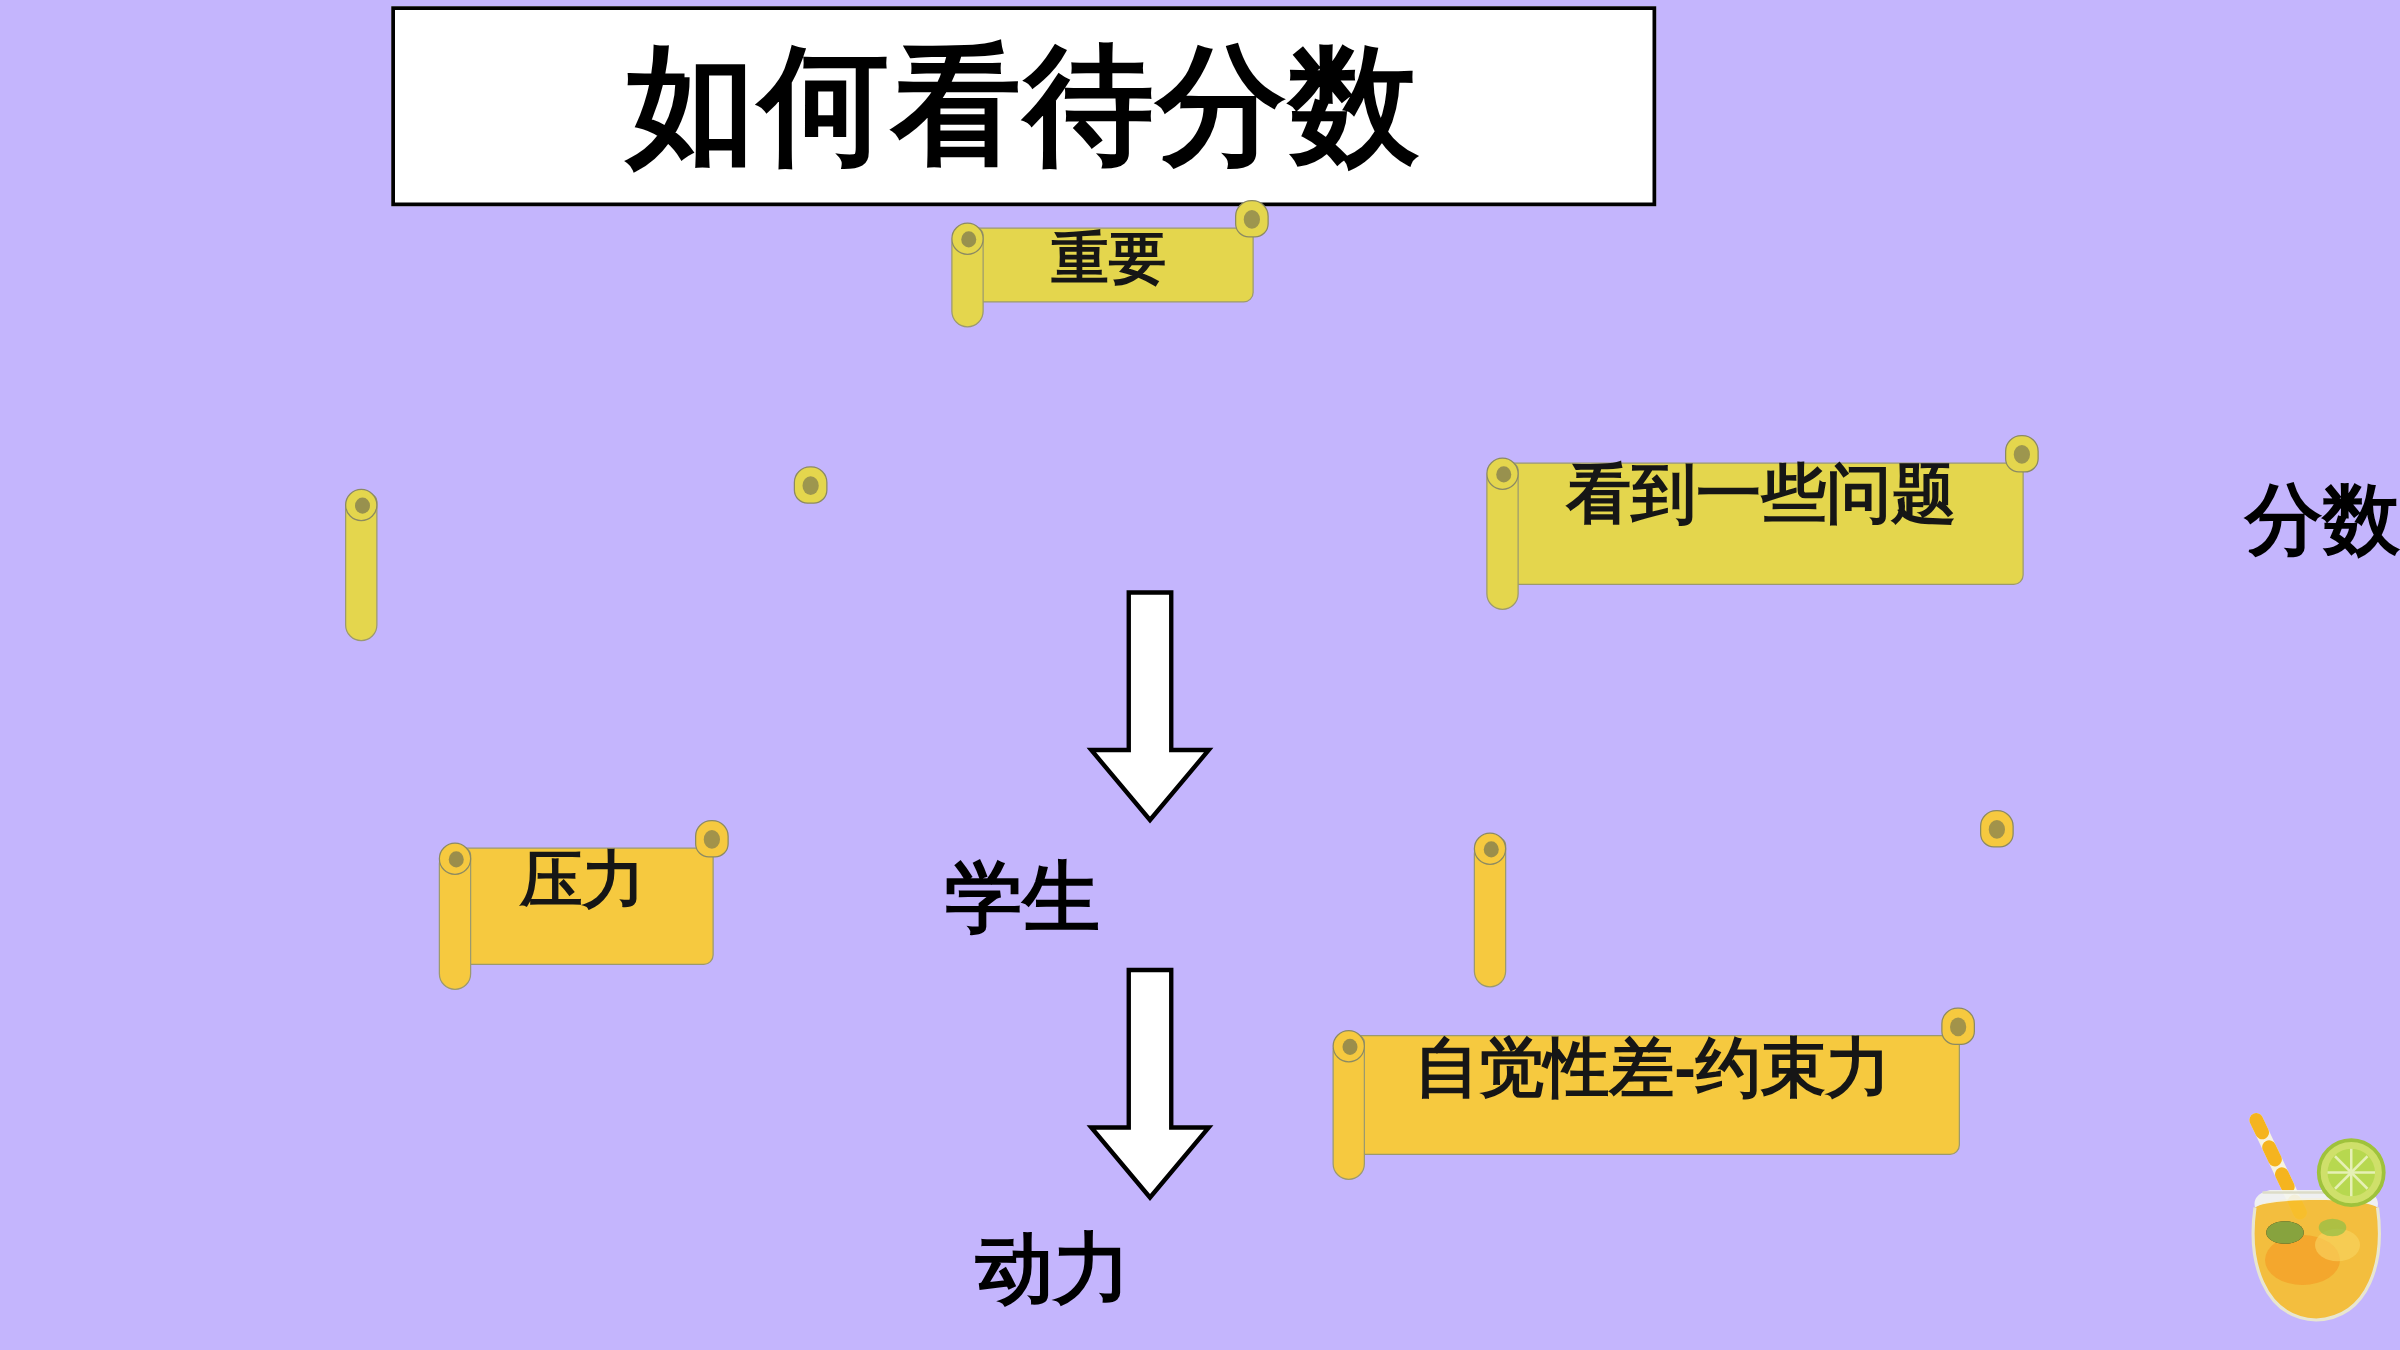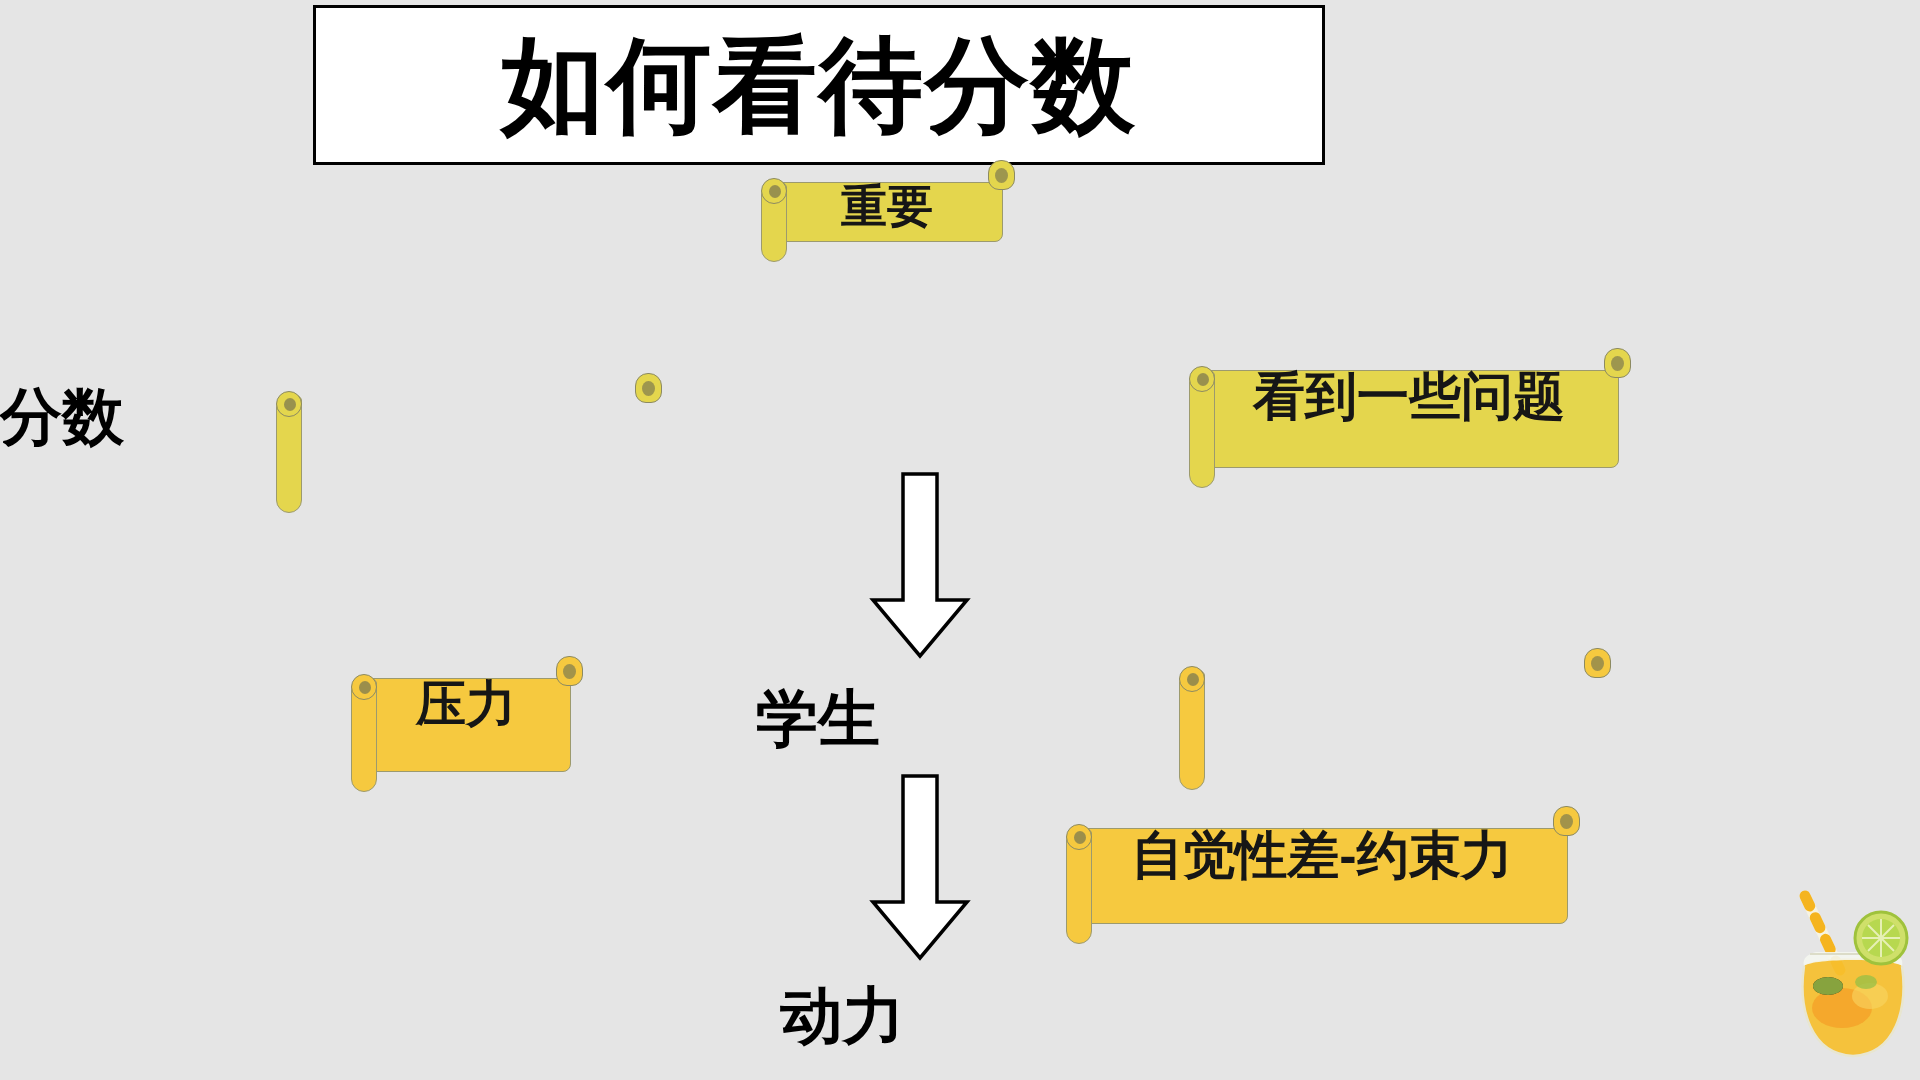--- a/index.html
+++ b/index.html
@@ -7,21 +7,21 @@
     padding: 0;
     background: #ffffff;
   }
   body {
     font-family: "Liberation Sans", "DejaVu Sans", sans-serif;
   }
   #slide {
     position: relative;
     width: 1920px;
     height: 1080px;
-    background: #e5e5e5;
+    background: #c4b5fd;
     overflow: hidden;
   }
 
   
   .title-box {
     position: absolute;
     left: 313px;
     top: 5px;
     width: 1012px;
     height: 160px;
@@ -215,21 +215,21 @@
       <div class="banner tone-gold" style="left: 1062px; top: 818px; width: 520px; height: 128px;">
         <div class="body">
           <div class="label" style="font-size: 52px;">自觉性差-约束力</div>
         </div>
         <div class="rail-left"></div>
         <div class="curl-left"></div>
         <div class="curl-right"></div>
       </div>
     </div>
 
-  <div class="chain-text" style="left:0;top:386px;width:1920px;text-align:left;font-size:62px;">分数</div>
+  <div class="chain-text" style="left:0;top:386px;width:1920px;text-align:right;font-size:62px;">分数</div>
 
   <div class="arrow" style="left:855px;top:470px;width:130px;height:190px;">
     <svg viewBox="0 0 130 190" width="130" height="190" aria-hidden="true">
       <polygon points="48,4 82,4 82,130 112,130 65,186 18,130 48,130" fill="#ffffff" stroke="#000000" stroke-width="3.5" stroke-linejoin="miter"></polygon>
     </svg>
   </div>
 
   <div class="chain-text" style="left:0;top:688px;width:1636px;text-align:center;font-size:62px;">学生</div>
 
   <div class="arrow" style="left:855px;top:772px;width:130px;height:190px;">

